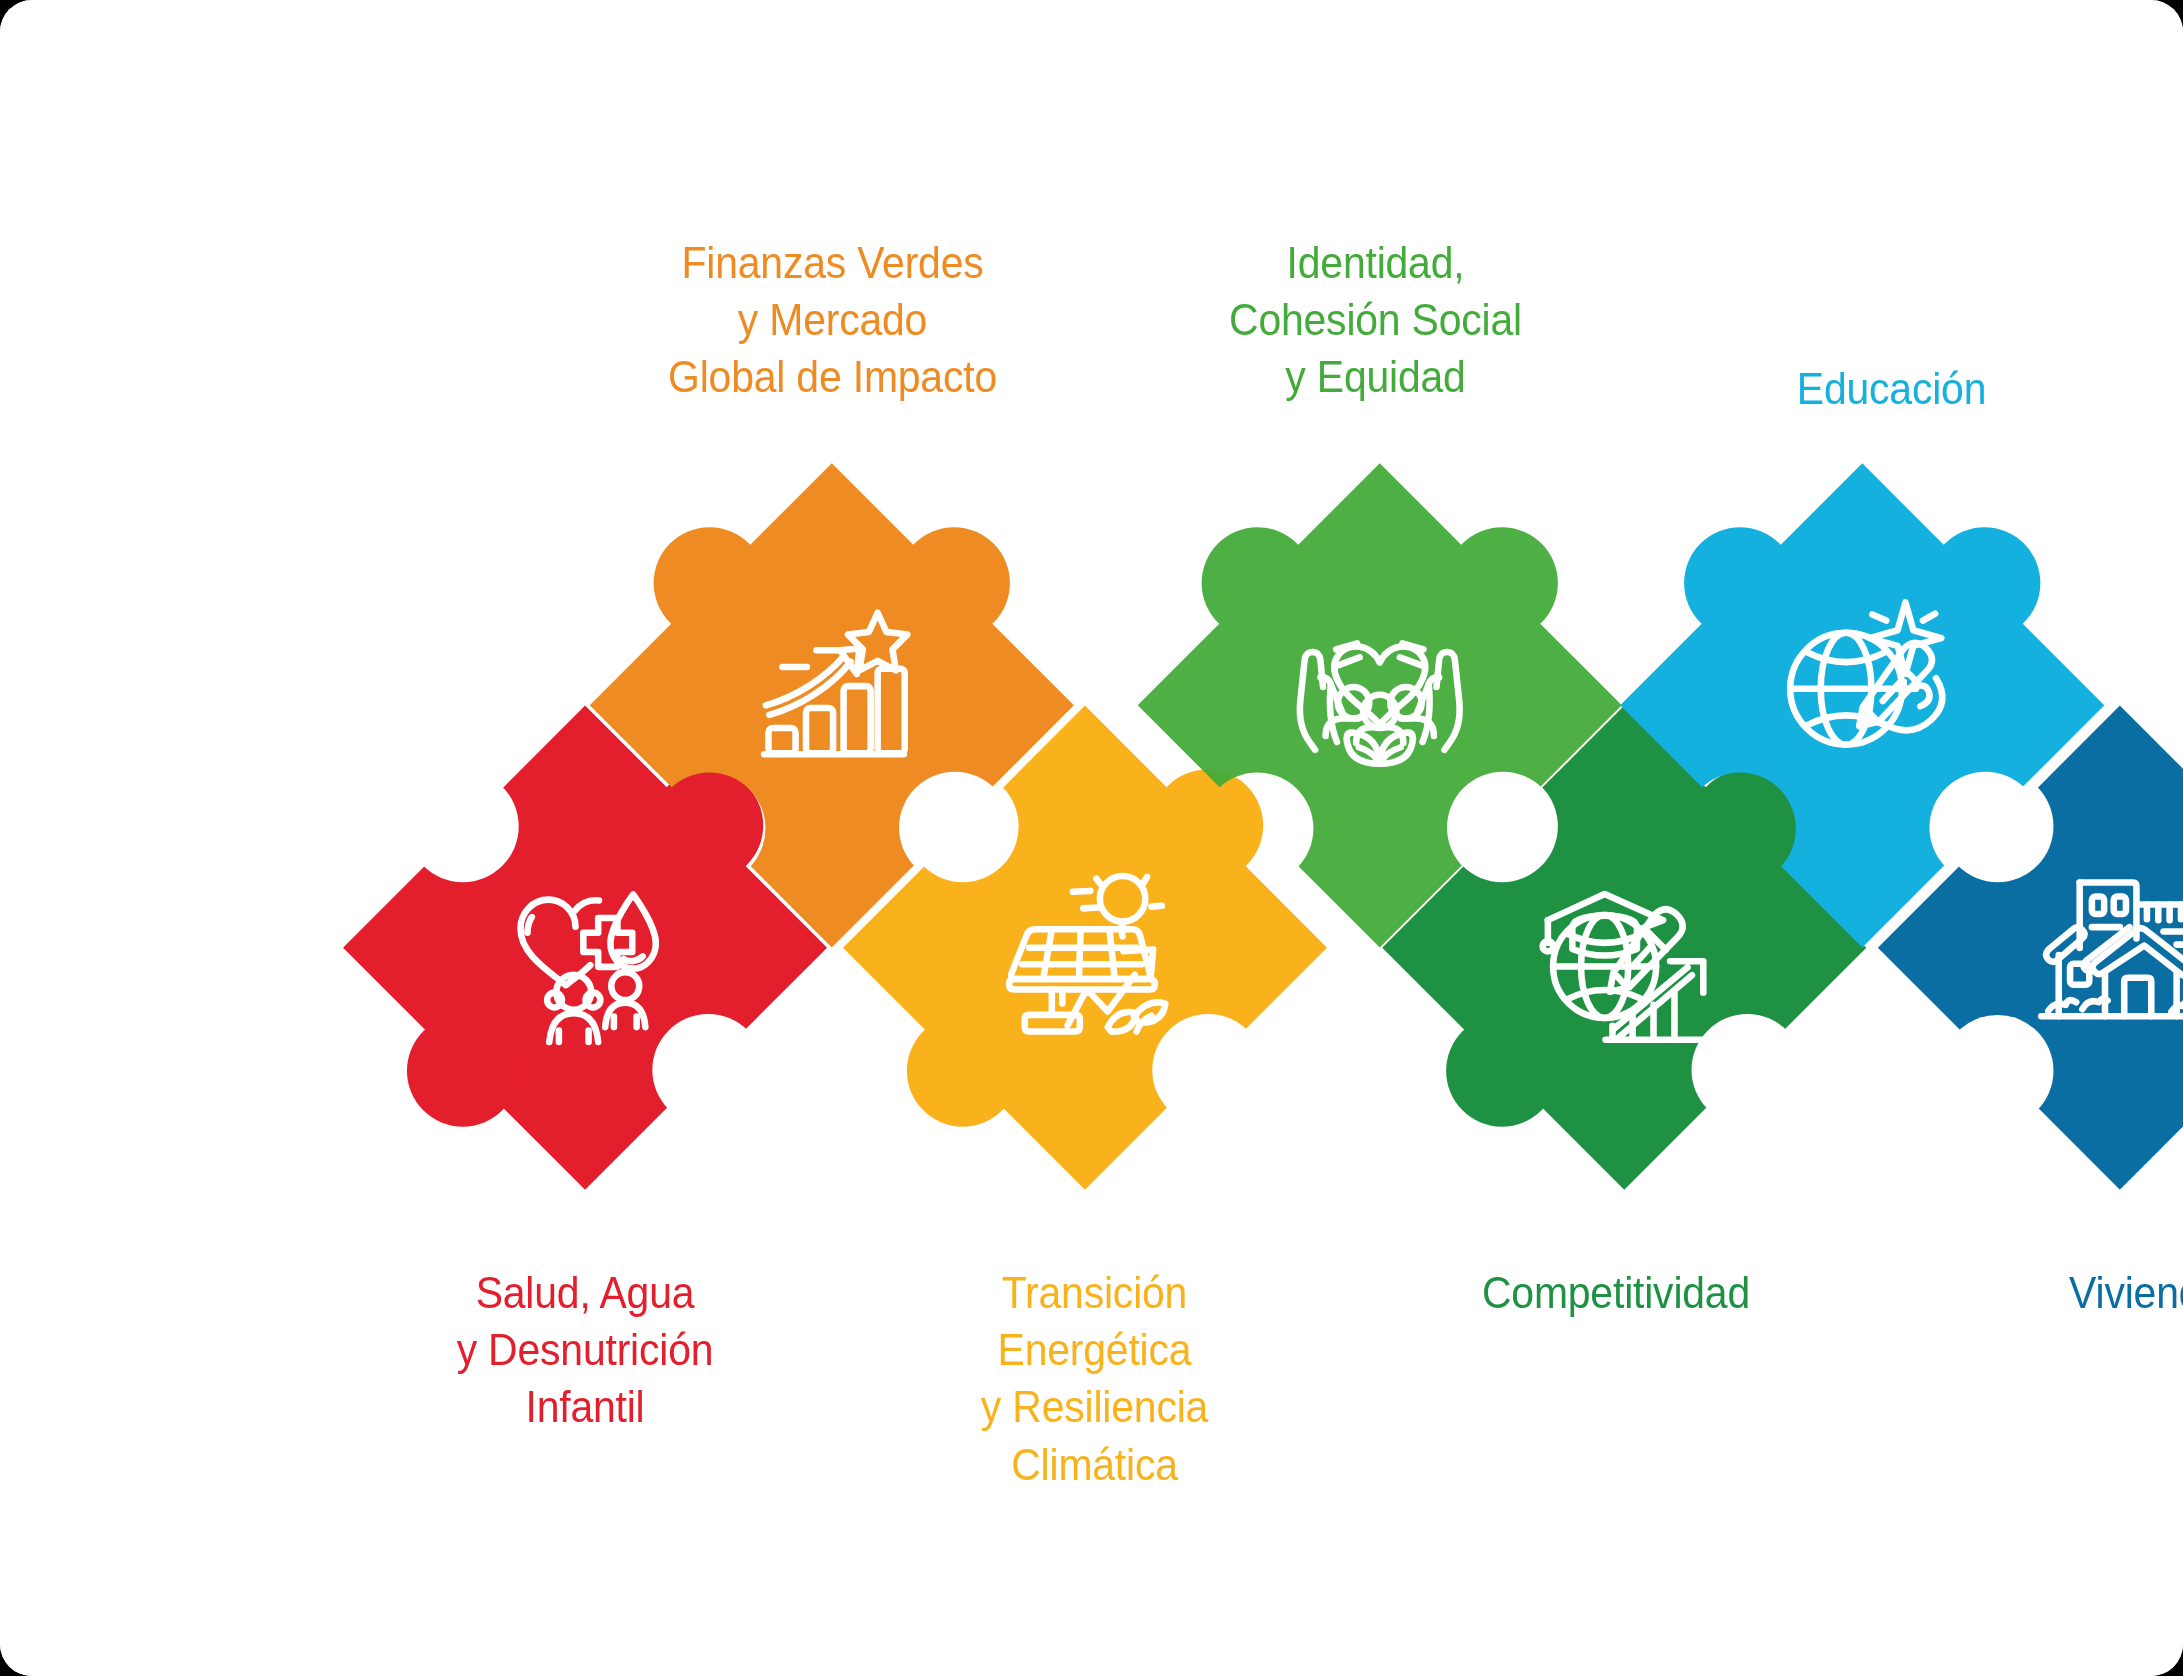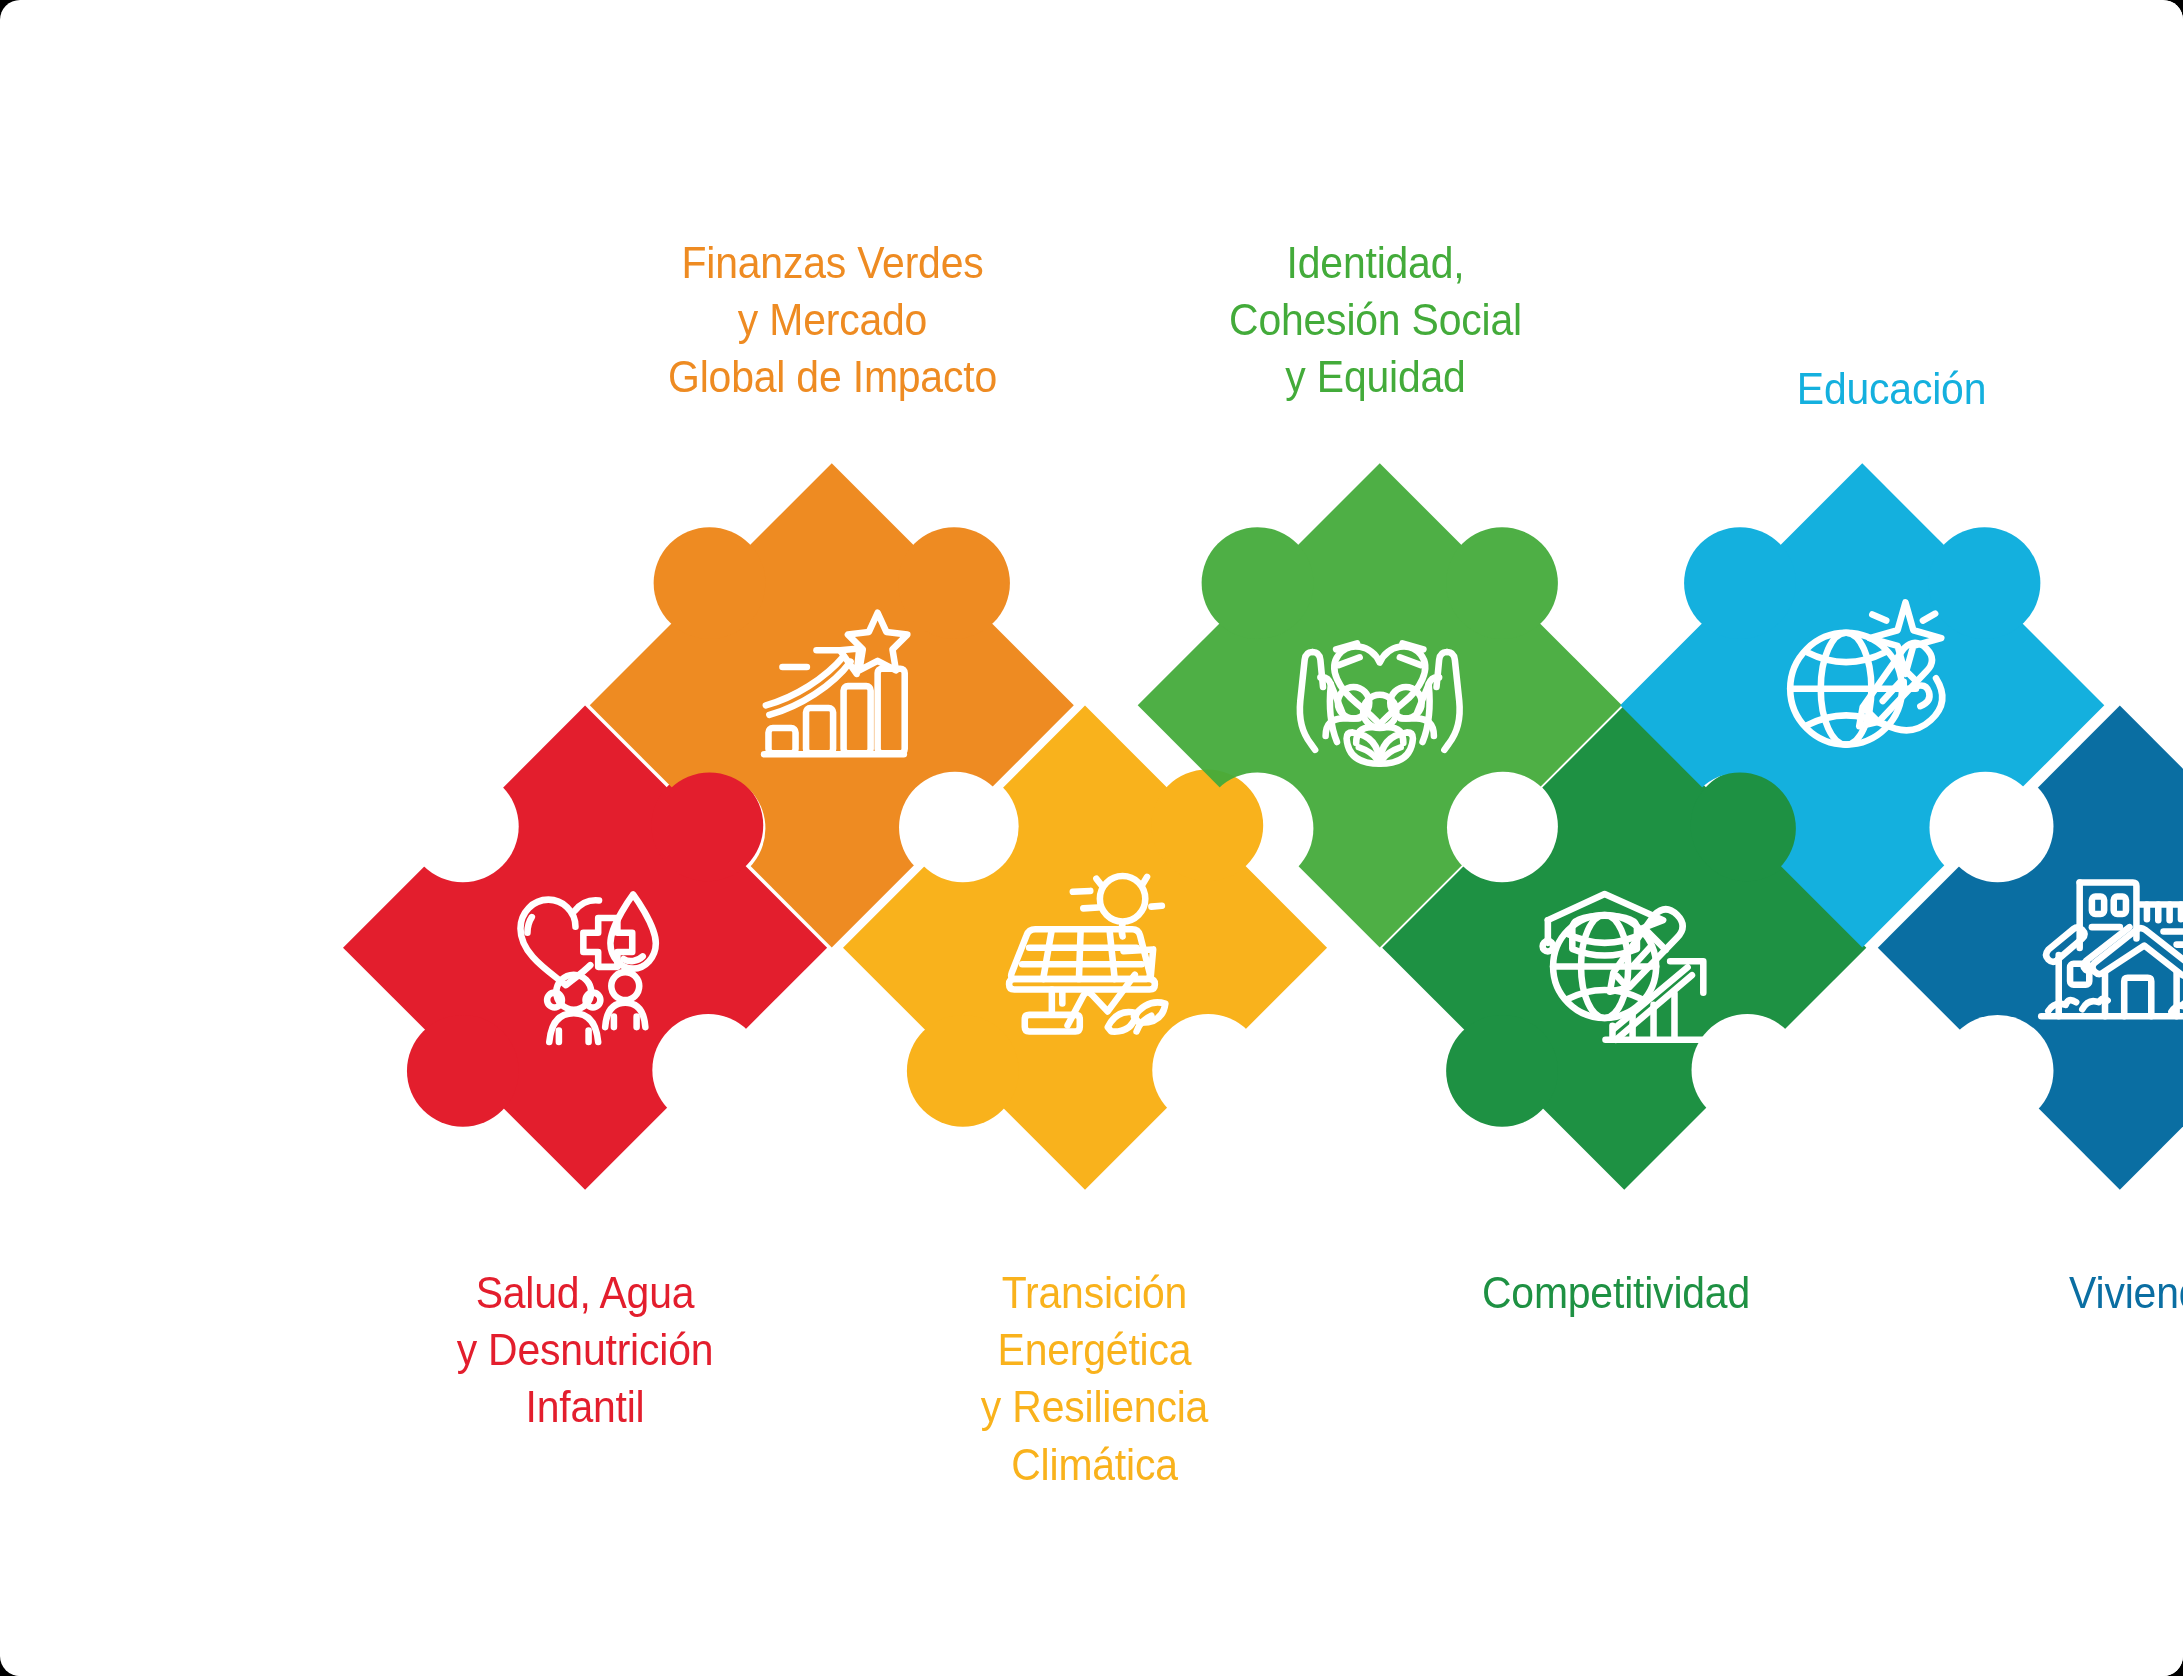--- a/index.html
+++ b/index.html
@@ -1,21 +1,21 @@
 <!DOCTYPE html>
 <html style="font-size:7px"><head>
 <meta charset="utf-8">
 <style>
   html,body{margin:0;padding:0;background:#000;}
   body{
     width:3049px;height:1677px;overflow:hidden;
     font-family:"Liberation Sans", sans-serif;
   }
   #card{
-    position:absolute;inset:0;background:#ffffff;border-radius:20px;
+    position:absolute;inset:0;background:#ffffff;border-radius:32px;
     overflow:hidden;
   }
   #stage{position:absolute;left:0;top:0;width:3049px;height:1677px;}
   svg#puzzle{position:absolute;left:0;top:0;width:3049px;height:1677px;}
 
   .label{
     position:absolute;
     font-family:"Liberation Sans", sans-serif;
     font-weight:400;
     font-size:44px;

